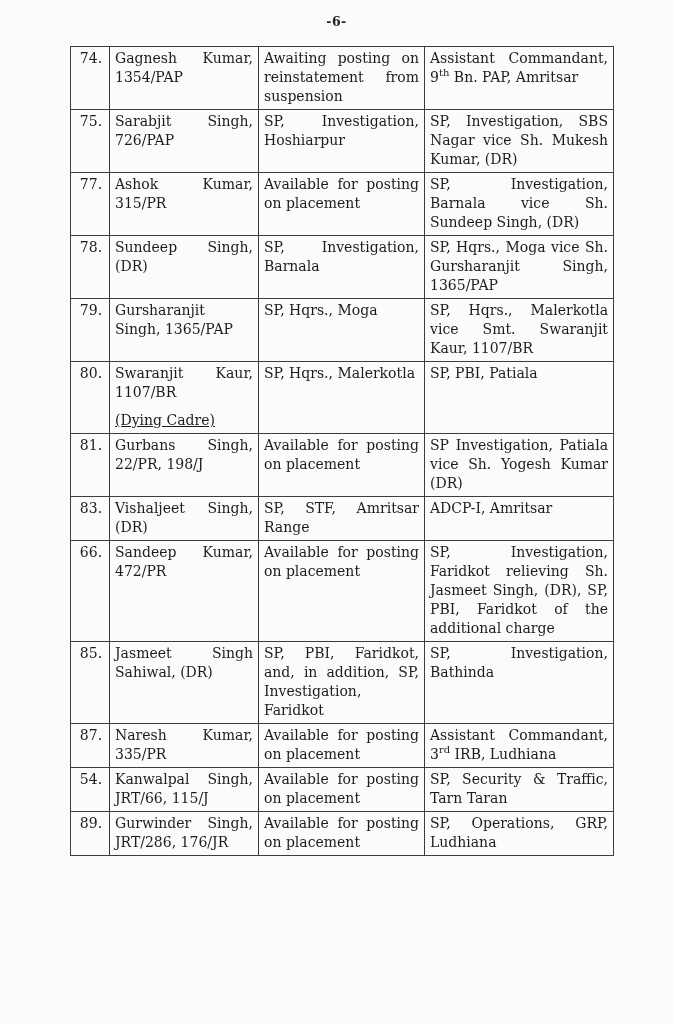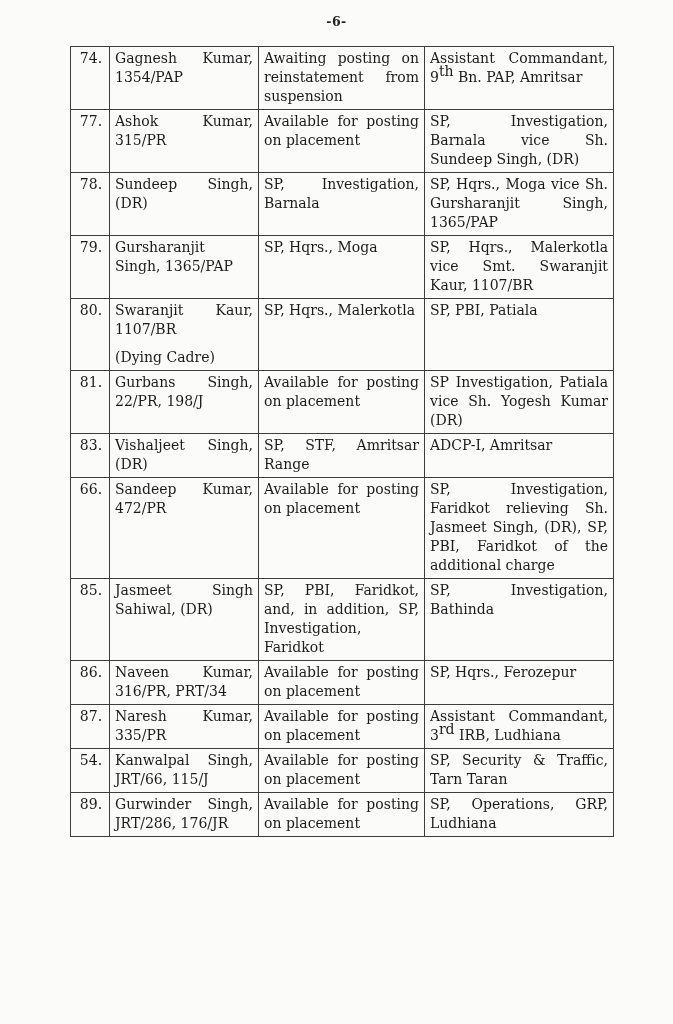--- a/index.html
+++ b/index.html
@@ -45,24 +45,24 @@
     text-align: justify;
     text-justify: inter-word;
     color: #1c1c1e;
     overflow: hidden;
   }
   td.sno {
     text-align: center;
     padding-left: 7px;
   }
   td.name p { margin: 0; }
-  td.name p + p { margin-top: 9px; }
+  td.name p + p { margin-top: 9px; text-decoration: underline; }
   .sup {
     vertical-align: super;
-    font-size: 14px;
+    font-size: 10px;
     line-height: 0;
   }
 </style>
 </head>
 <body>
 
 <div class="page">
   <div class="page-number">-6-</div>
 
   <table class="postings">
@@ -73,20 +73,28 @@
         <col class="c-to">
     </colgroup>
     <tbody id="rows">
         <tr>
     <td class="sno">74.</td>
     <td class="name">
             <p>Gagnesh Kumar, 1354/PAP</p>
           </td>
     <td class="from">Awaiting posting on reinstatement from suspension</td>
     <td class="to"><span>Assistant Commandant, 9</span><span class="sup">th</span><span> Bn. PAP, Amritsar</span></td>
+  </tr>
+        <tr>
+    <td class="sno">75.</td>
+    <td class="name">
+            <p>Sarabjit Singh, 726/PAP</p>
+          </td>
+    <td class="from">SP, Investigation, Hoshiarpur</td>
+    <td class="to">SP, Investigation, SBS Nagar vice Sh. Mukesh Kumar, (DR)</td>
   </tr>
         <tr>
     <td class="sno">77.</td>
     <td class="name">
             <p>Ashok Kumar, 315/PR</p>
           </td>
     <td class="from">Available for posting on placement</td>
     <td class="to">SP, Investigation, Barnala vice Sh. Sundeep Singh, (DR)</td>
   </tr>
         <tr>
@@ -140,28 +148,20 @@
   </tr>
         <tr>
     <td class="sno">85.</td>
     <td class="name">
             <p>Jasmeet Singh Sahiwal, (DR)</p>
           </td>
     <td class="from">SP, PBI, Faridkot, and, in addition, SP, Investigation, Faridkot</td>
     <td class="to">SP, Investigation, Bathinda</td>
   </tr>
         <tr>
-    <td class="sno">86.</td>
-    <td class="name">
-            <p>Naveen Kumar, 316/PR, PRT/34</p>
-          </td>
-    <td class="from">Available for posting on placement</td>
-    <td class="to">SP, Hqrs., Ferozepur</td>
-  </tr>
-        <tr>
     <td class="sno">87.</td>
     <td class="name">
             <p>Naresh Kumar, 335/PR</p>
           </td>
     <td class="from">Available for posting on placement</td>
     <td class="to"><span>Assistant Commandant, 3</span><span class="sup">rd</span><span> IRB, Ludhiana</span></td>
   </tr>
         <tr>
     <td class="sno">54.</td>
     <td class="name">

